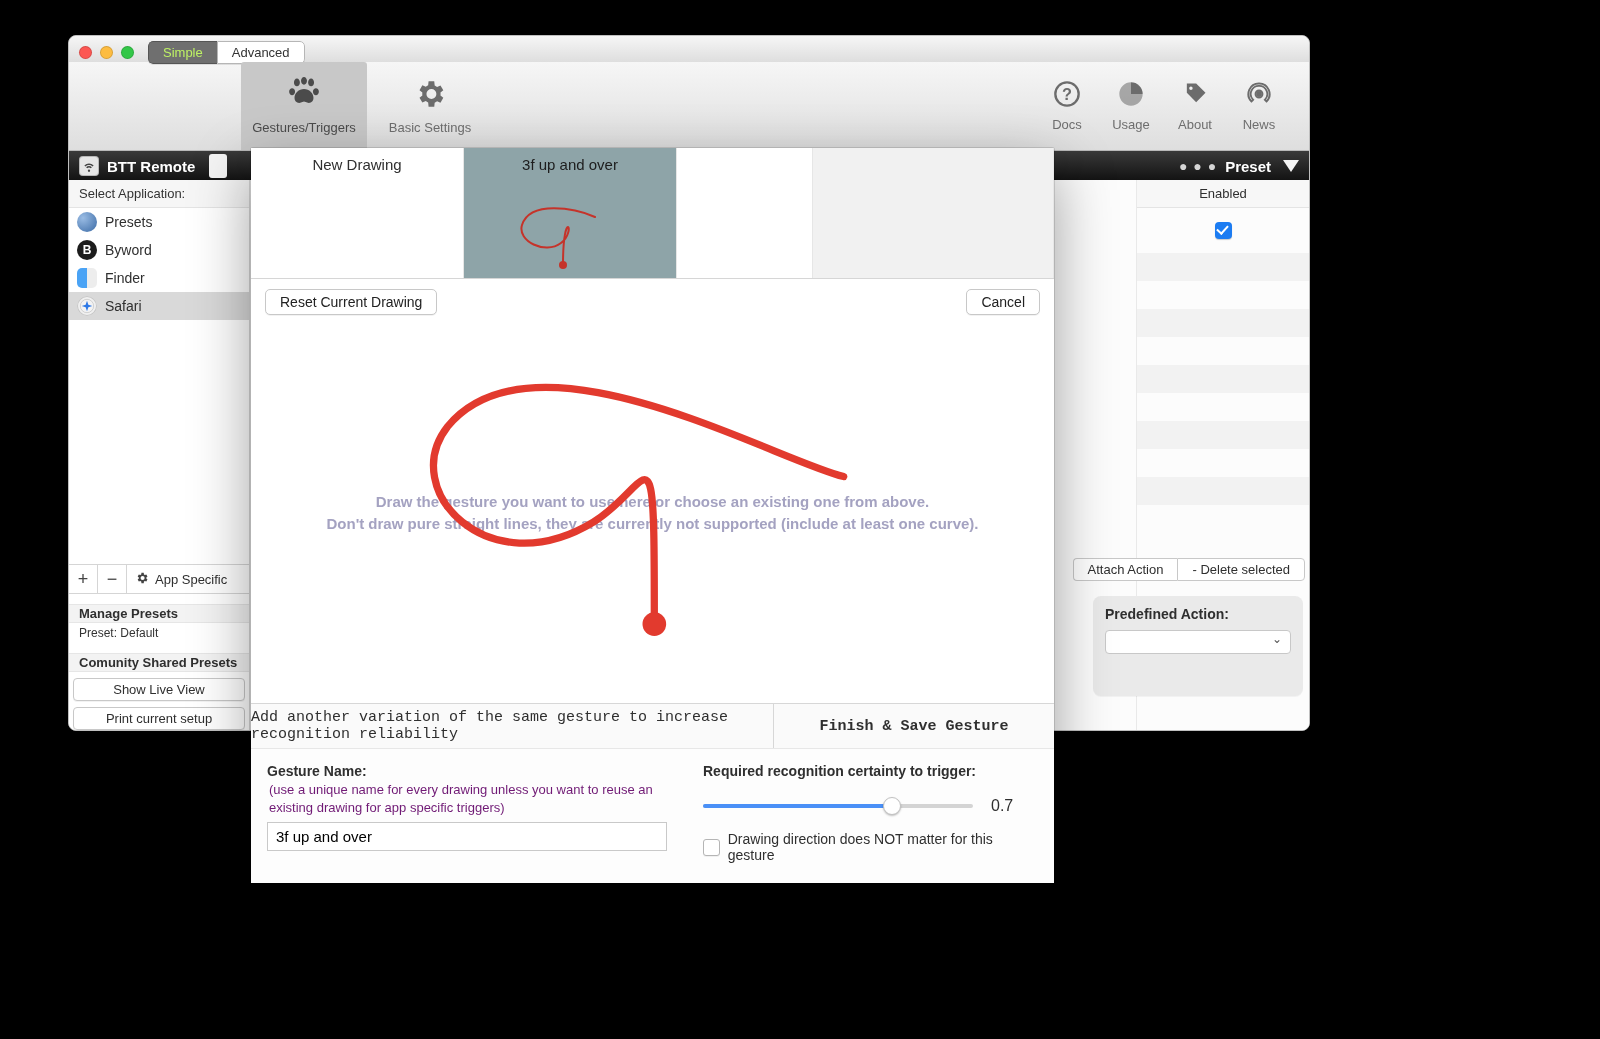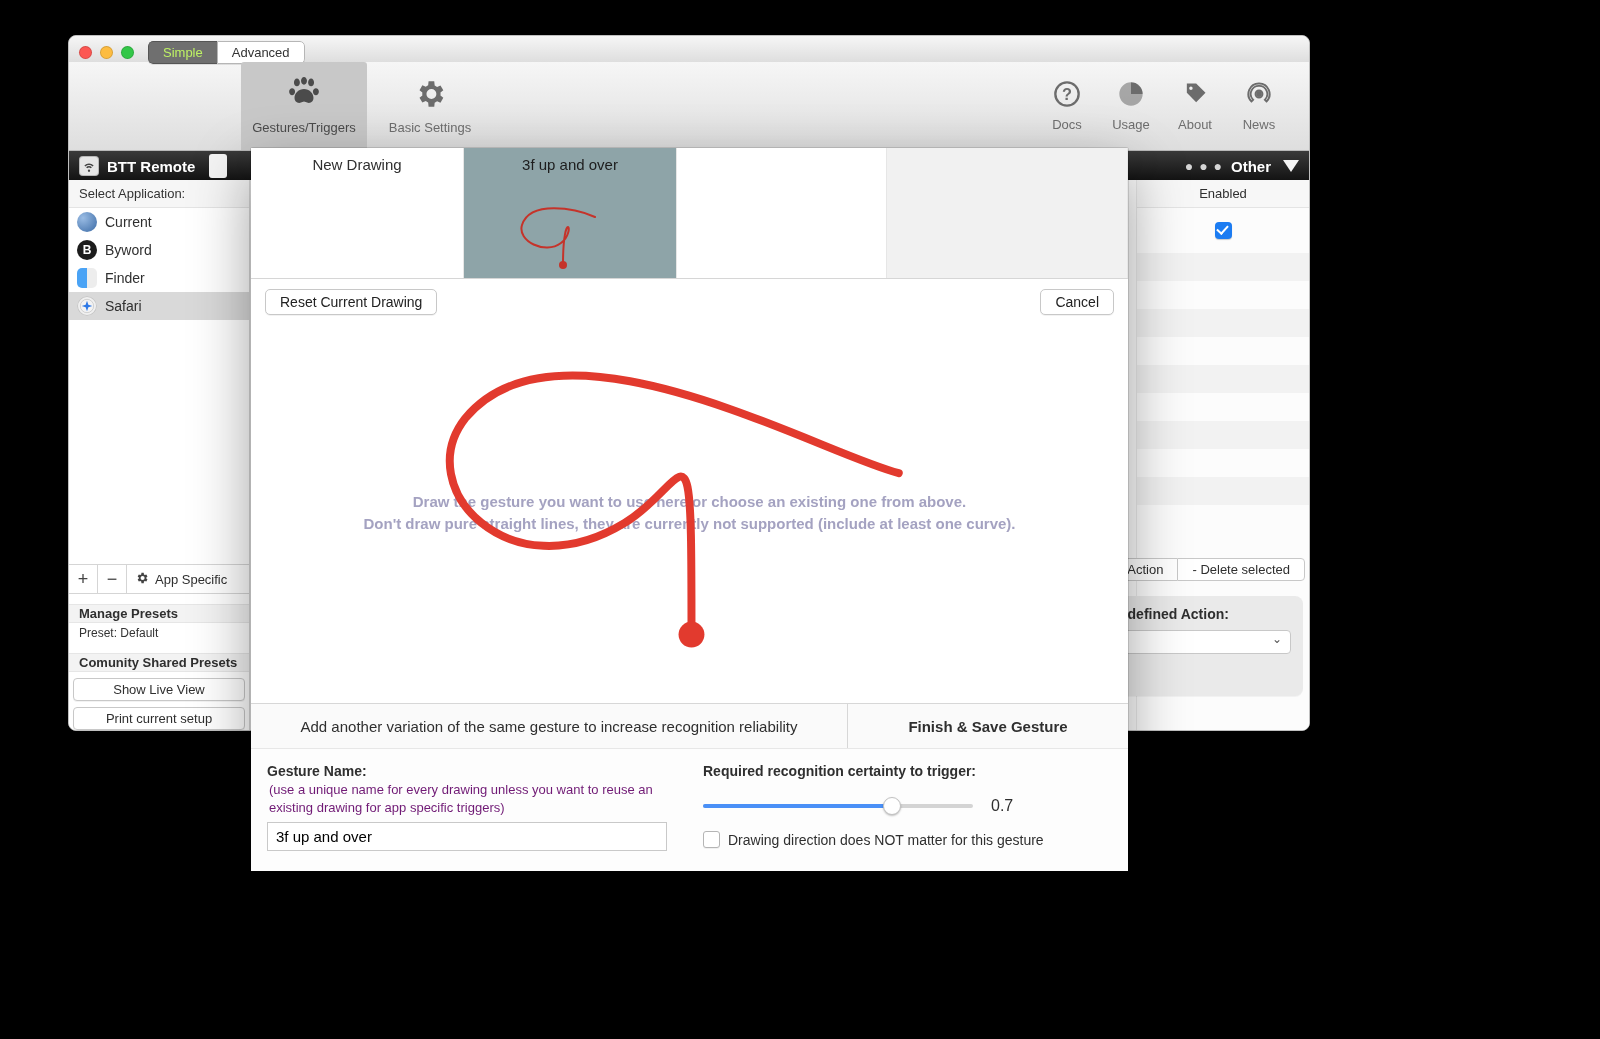--- a/index.html
+++ b/index.html
@@ -259,21 +259,21 @@
     position: relative;
   }
   .right-card .select::after {
     content: "⌄"; position: absolute; right: 8px; top: 1px; font-size: 12px; color: #555;
   }
 
   
   .sheet {
     position: absolute;
     left: 251px; top: 148px;
-    width: 877px;
+    width: 803px;
     box-shadow: 0 22px 60px rgba(0,0,0,0.38), 0 0 0 1px rgba(0,0,0,0.12);
     border-radius: 2px;
     background: #ffffff;
     display: flex; flex-direction: column;
   }
   .sheet-tiles {
     display: flex;
     height: 130px;
     border-bottom: 1px solid #d6d6d6;
   }
@@ -326,20 +326,21 @@
     padding: 0 60px;
   }
   .draw-svg {
     position: absolute; left: 0; top: 0; width: 100%; height: 100%;
     overflow: visible;
   }
   .big-buttons {
     display: flex;
     border-top: 1px solid #d7d7d7;
     height: 44px;
+    font-family: Liberation Mono, monospace;
   }
   .big-buttons div {
     flex: 1;
     display: flex; align-items: center; justify-content: center;
     font-size: 15px;
     border-right: 1px solid #d7d7d7;
     cursor: pointer;
     background: #fafafa;
   }
   .big-buttons div:last-child { border-right: none; font-weight: 700; flex: 0 0 280px; }
@@ -463,33 +464,33 @@
         <svg viewBox="0 0 24 24">
             <path d="M12 18a2 2 0 1 0 0 4 2 2 0 0 0 0-4zm-5-4a7 7 0 0 1 10 0l-2 2a4.2 4.2 0 0 0-6 0zm-3-3a11 11 0 0 1 16 0l-2 2a8.3 8.3 0 0 0-12 0z"></path>
           </svg>
       </span>
       <span>BTT Remote</span>
       <span class="dark-square"></span>
     </div>
     <div class="spacer"></div>
     <div class="other">
       <span class="small-dots">● ● ●</span>
-      <span>Other</span>
+      <span>Preset</span>
     </div>
     <span class="dark-triangle"></span>
   </div>
 
   <div class="content">
 
     <div class="sidebar">
       <div class="header">Select Application:</div>
       <ul>
         <li>
           <span class="app-icon icon-global"></span>
-          <span>Current</span>
+          <span>Presets</span>
         </li>
         <li>
           <span class="app-icon icon-byword">B</span>
           <span>Byword</span>
         </li>
         <li>
           <span class="app-icon icon-finder"></span>
           <span>Finder</span>
         </li>
         <li class="selected">

